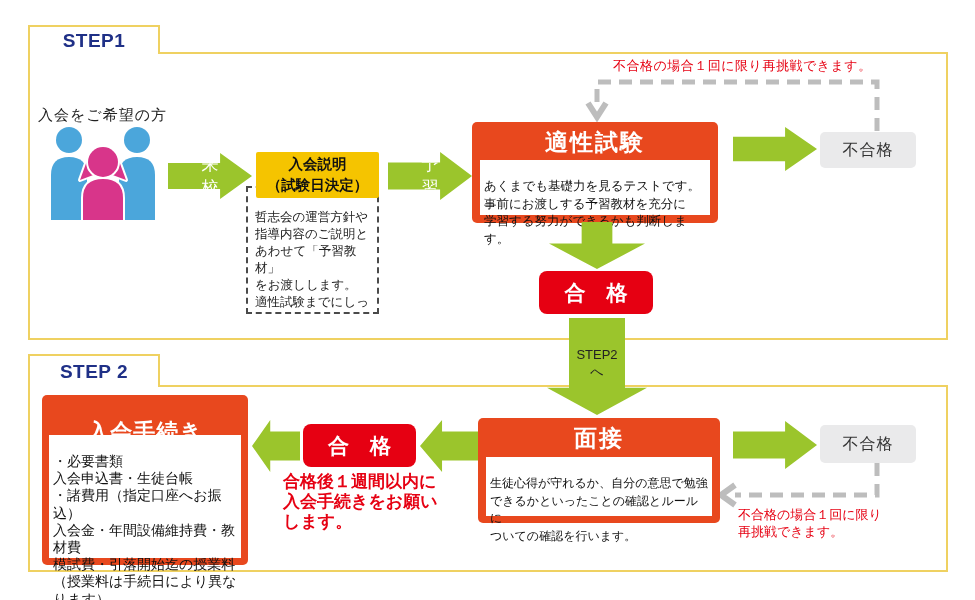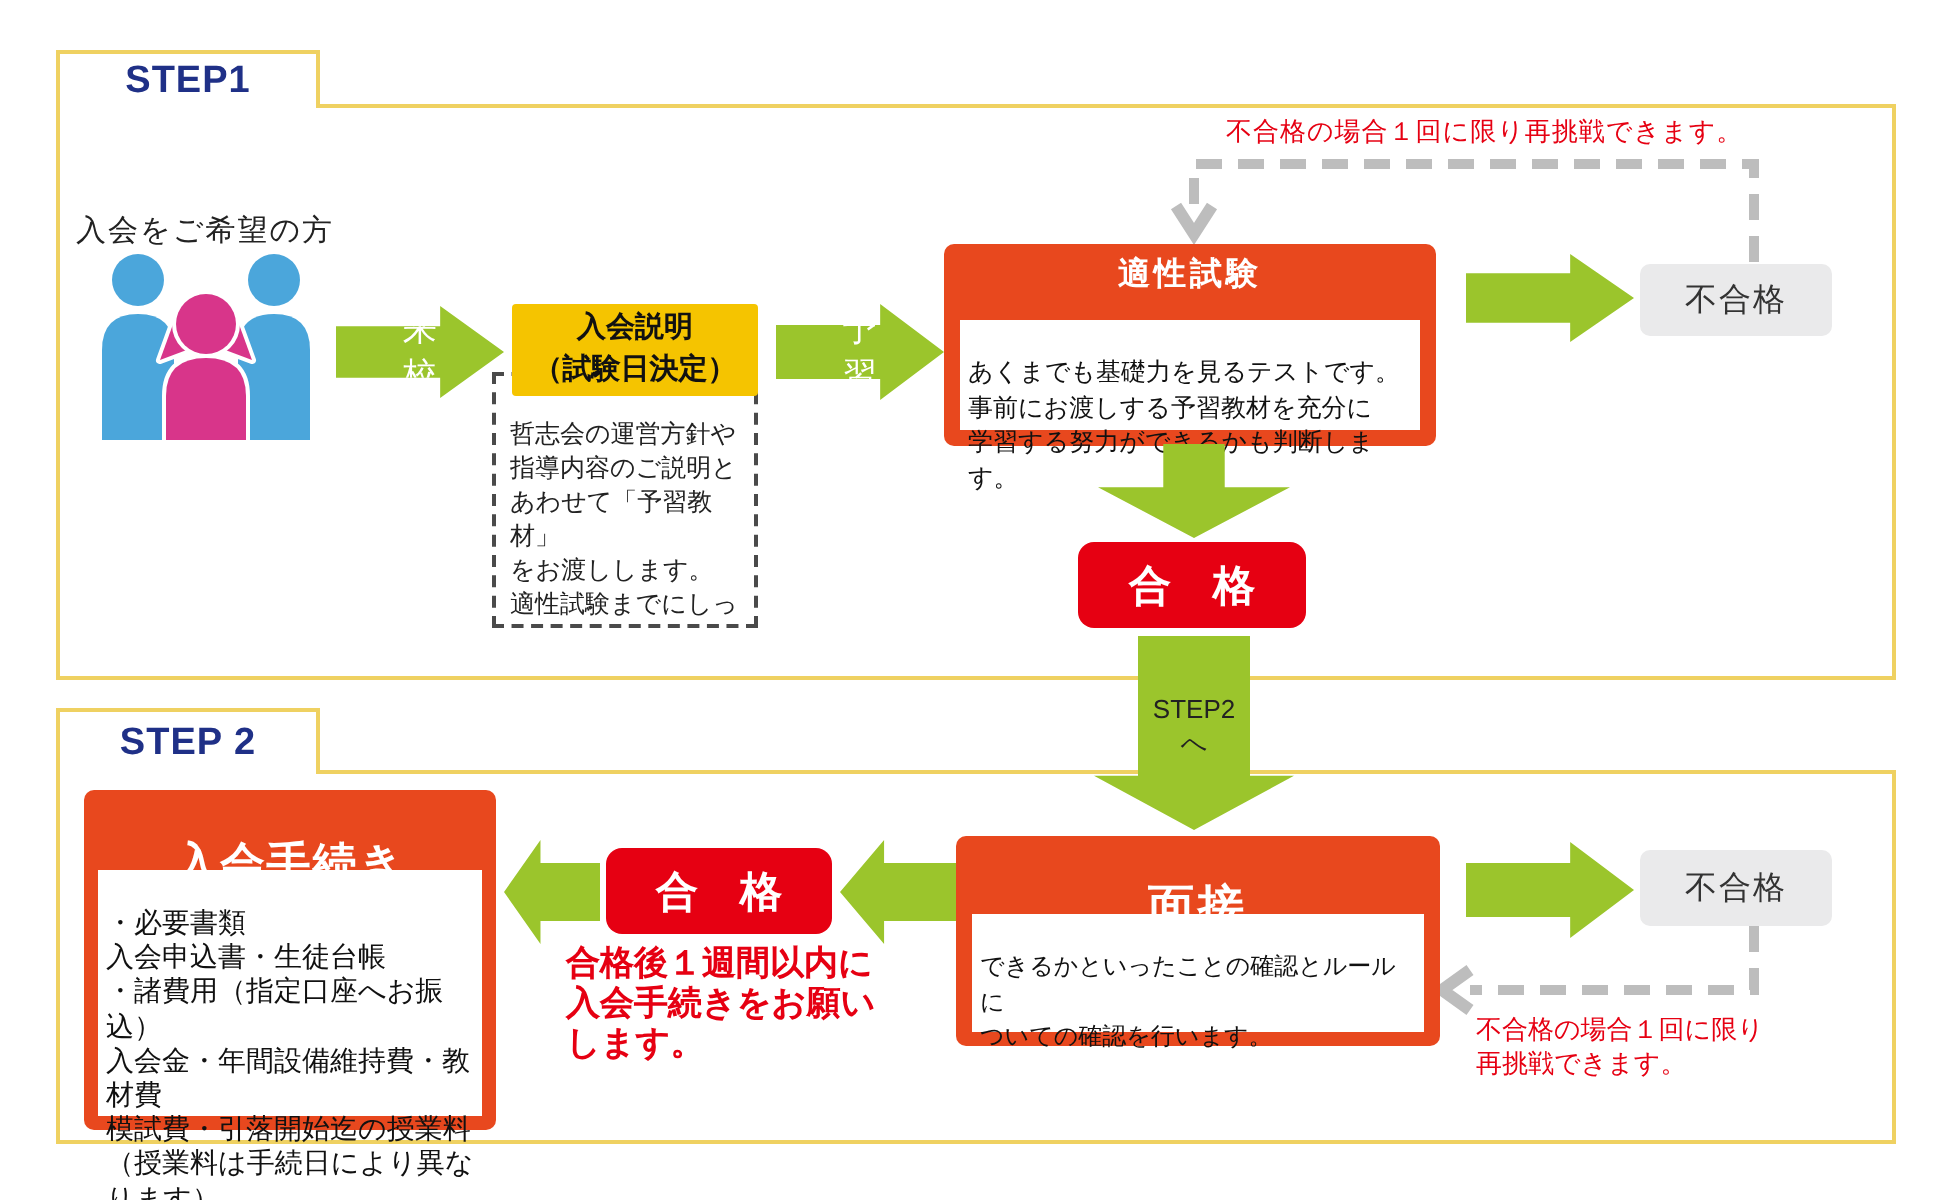--- a/index.html
+++ b/index.html
@@ -44,22 +44,22 @@
           line-height: 21px; padding-top: 2px; color: #111; border-radius: 2px; }
   .dashbox { position: absolute; left: 246px; top: 186px; width: 133px; height: 128px;
              border: 2px dashed #4a4a4a; background: #fff; padding: 21px 2px 0 7px;
              font-size: 12.5px; line-height: 17px; color: #222; z-index: 1; }
   
   .vbox { position: absolute; background: #E8481E; border-radius: 5px; z-index: 2; }
   .aptitude  { left: 472px; top: 122px; width: 246px; height: 101px; }
   .interview { left: 478px; top: 418px; width: 242px; height: 105px; }
   .procedure { left: 42px;  top: 395px; width: 206px; height: 170px; }
   .vtitle { text-align: center; color: #fff; font-weight: bold; }
-  .aptitude  .vtitle { font-size: 16px; margin-top: 5px; letter-spacing: 2px; }
-  .interview .vtitle { font-size: 23px; margin-top: 20px; letter-spacing: 2px; }
+  .aptitude  .vtitle { font-size: 23px; margin-top: 5px; letter-spacing: 2px; }
+  .interview .vtitle { font-size: 23px; margin-top: 5px; letter-spacing: 2px; }
   .procedure .vtitle { font-size: 22px; margin-top: 22px; letter-spacing: 1px; }
   .vinner { position: absolute; left: 8px; right: 8px; bottom: 8px; background: #fff;
             color: #111; font-size: 12.5px; line-height: 17.5px; padding: 18px 4px; }
   .aptitude  .vinner { top: 38px; }
   .interview .vinner { top: 39px; bottom: 7px; font-size: 12px; }
   .procedure .vinner { left: 7px; right: 7px; top: 40px; bottom: 7px; font-size: 14px; line-height: 17.2px; }
   
   .failbox { position: absolute; background: #EAEAEB; border-radius: 5px; display: flex;
              align-items: center; justify-content: center; font-size: 16px; color: #333;
              letter-spacing: 1px; z-index: 2; }
@@ -177,20 +177,21 @@
   <div class="rednote n3">
     <div>合格後１週間以内に</div>
     <div>入会手続きをお願い</div>
     <div>します。</div>
   </div>
   <div class="arr arr-l a-left2"></div>
 
   <div class="vbox interview">
     <div class="vtitle">面接</div>
     <div class="vinner">
+      <div>生徒心得が守れるか、自分の意思で勉強</div>
       <div>できるかといったことの確認とルールに</div>
       <div>ついての確認を行います。</div>
     </div>
   </div>
 
   <div class="arr arr-r a-fail2"></div>
   <div class="failbox f2">不合格</div>
 
   <svg class="retry r2" viewBox="0 0 175 50" aria-hidden="true">
     <path d="M162 5 V37 H20" fill="none" stroke="#BDBDBD" stroke-width="5" stroke-dasharray="13 8"></path>

